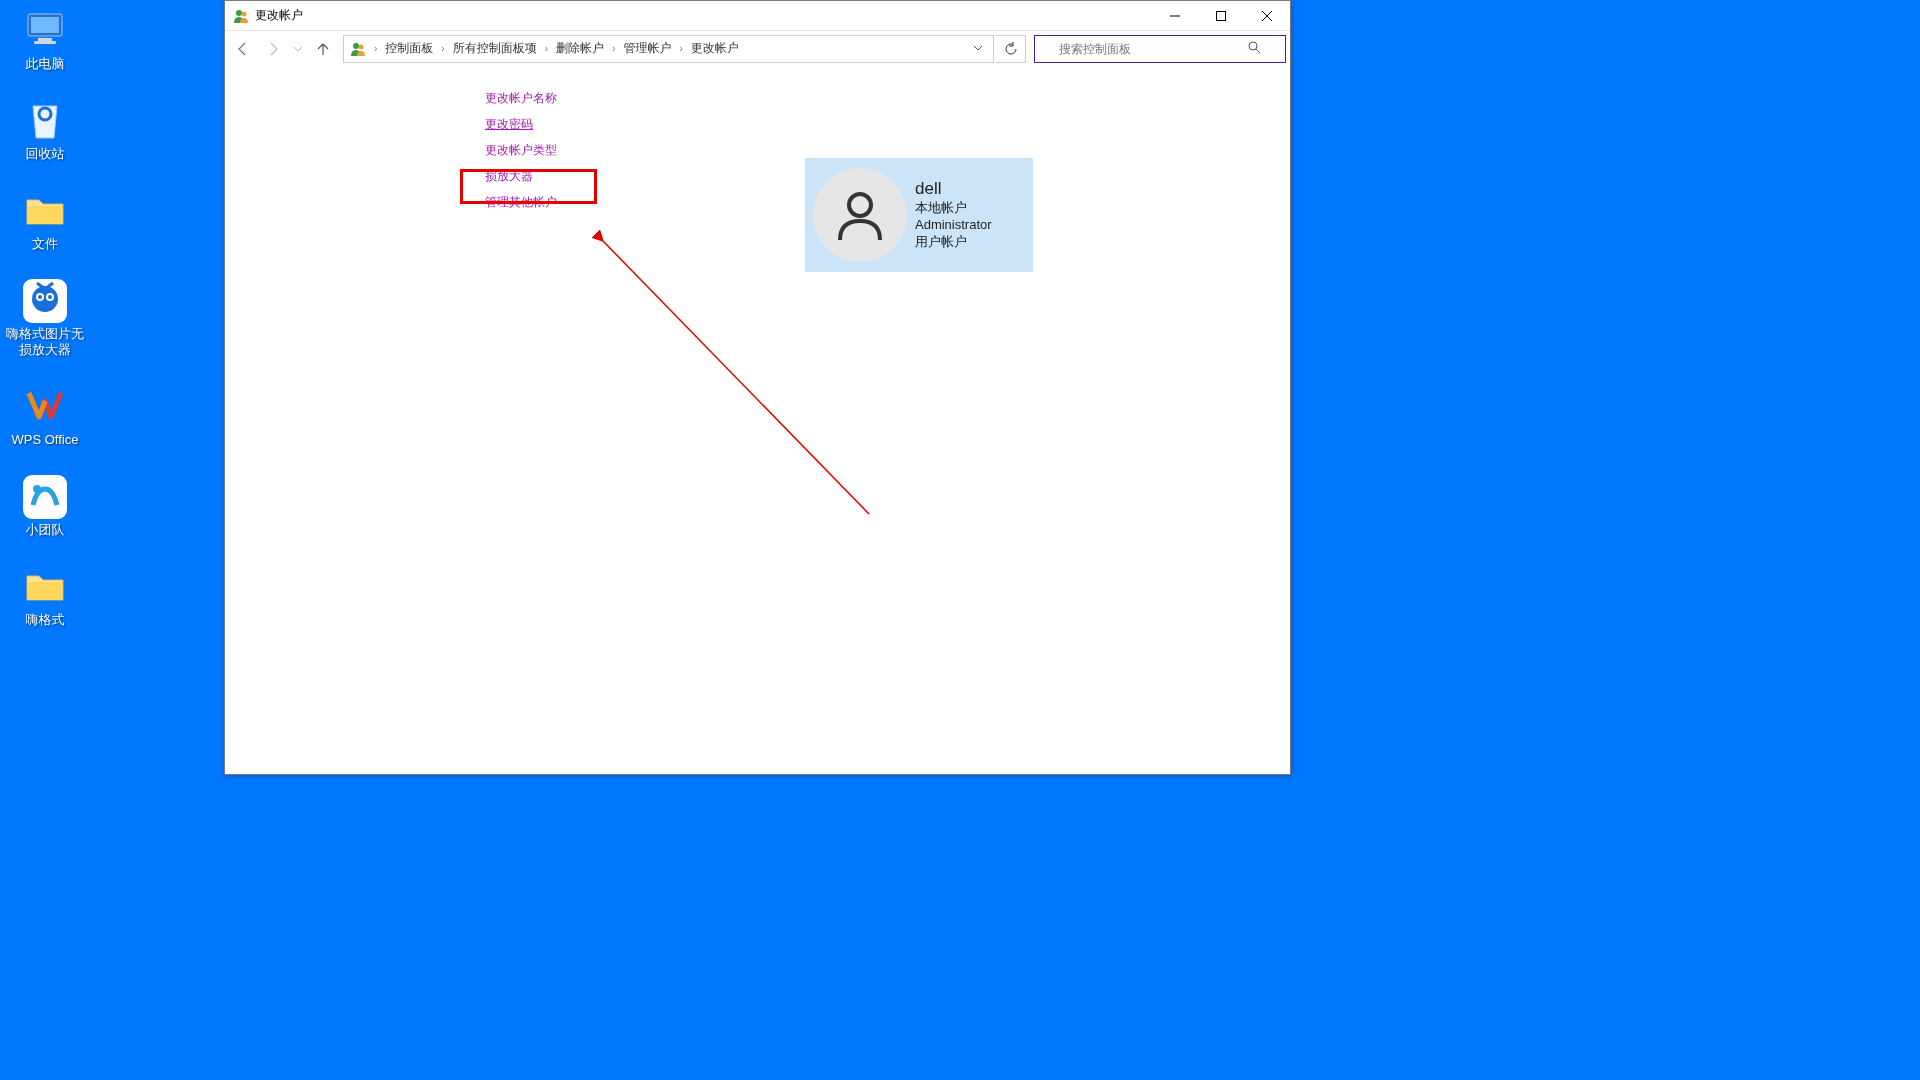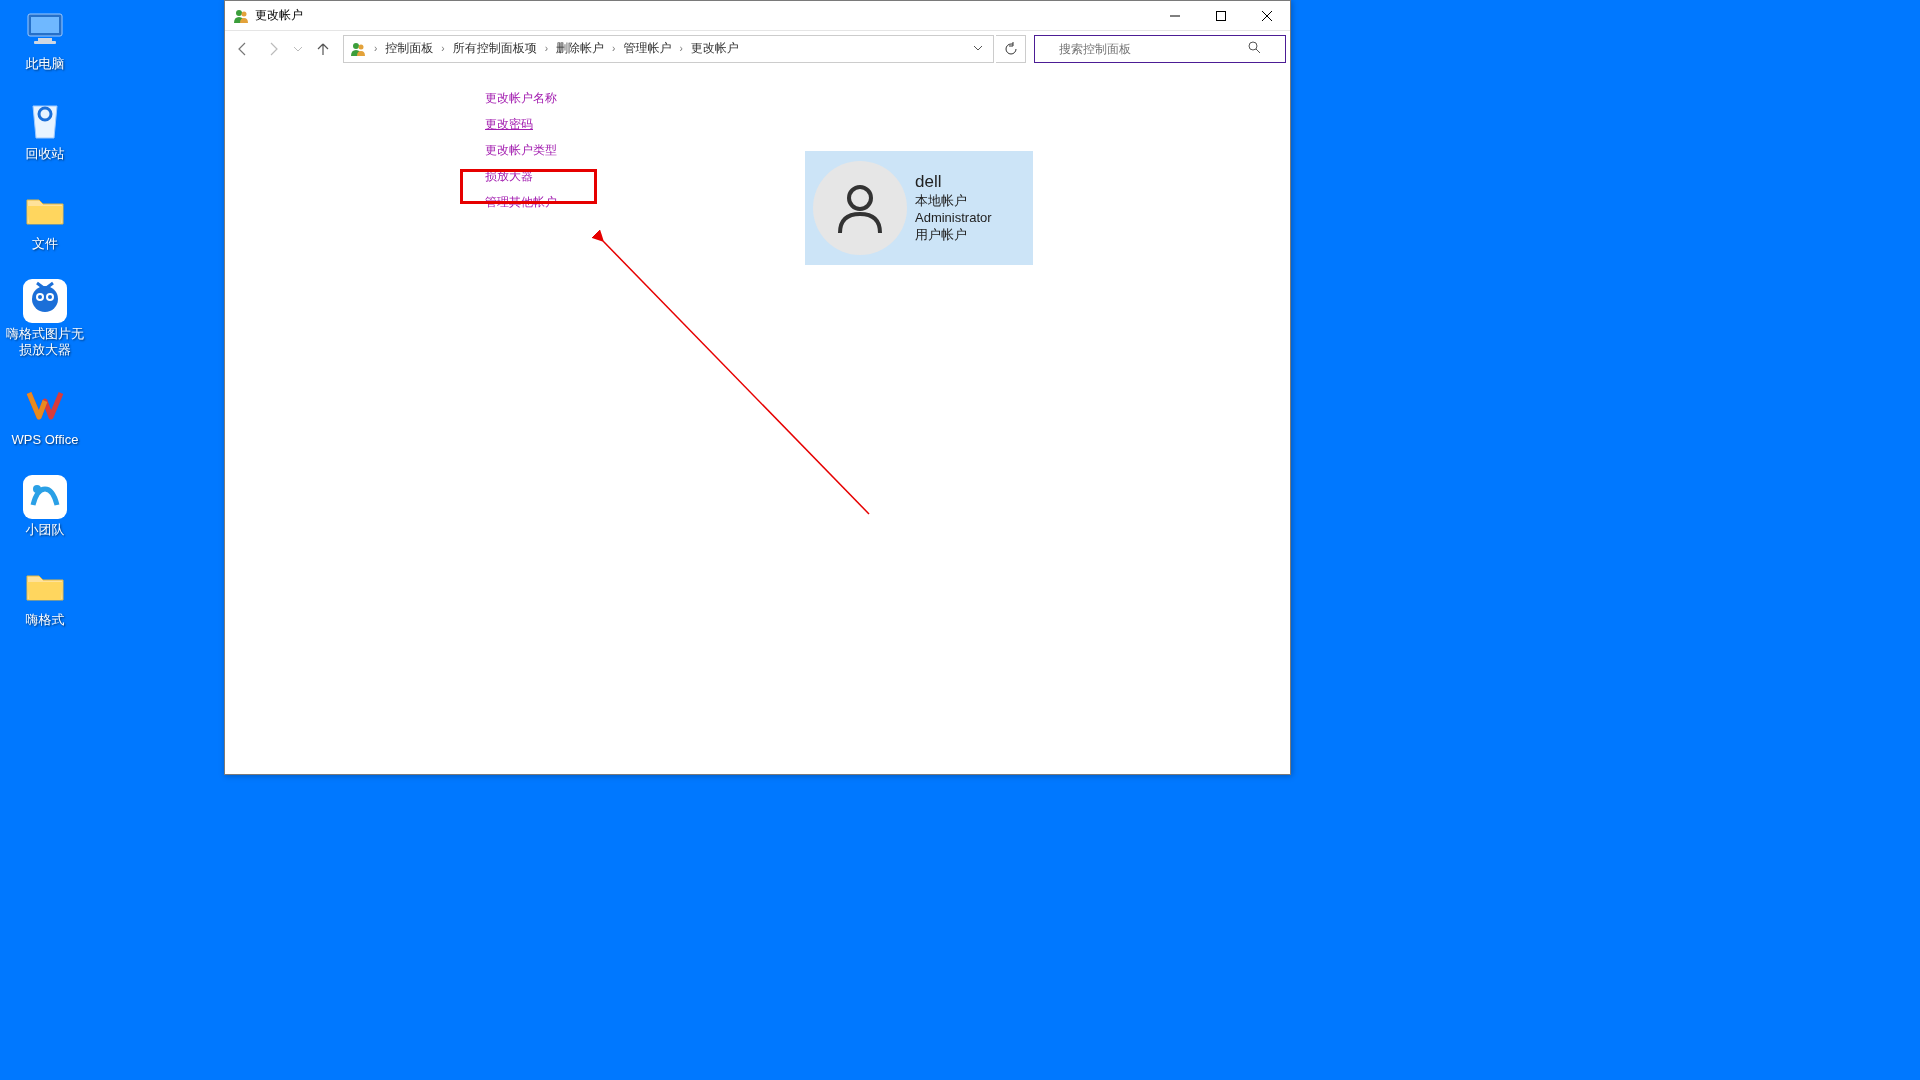--- a/index.html
+++ b/index.html
@@ -137,21 +137,21 @@
     position: absolute;
     left: 0; top: 0;
     width: 100%; height: 100%;
     pointer-events: none;
   }
 
   
   .user-card {
     position: absolute;
     left: 580px;
-    top: 85px;
+    top: 92px;
     width: 228px;
     height: 114px;
     background: #cce4f7;
     display: flex;
     align-items: center;
     padding: 6px;
   }
   .avatar {
     width: 94px; height: 94px;
     background: #e6e6e6;

